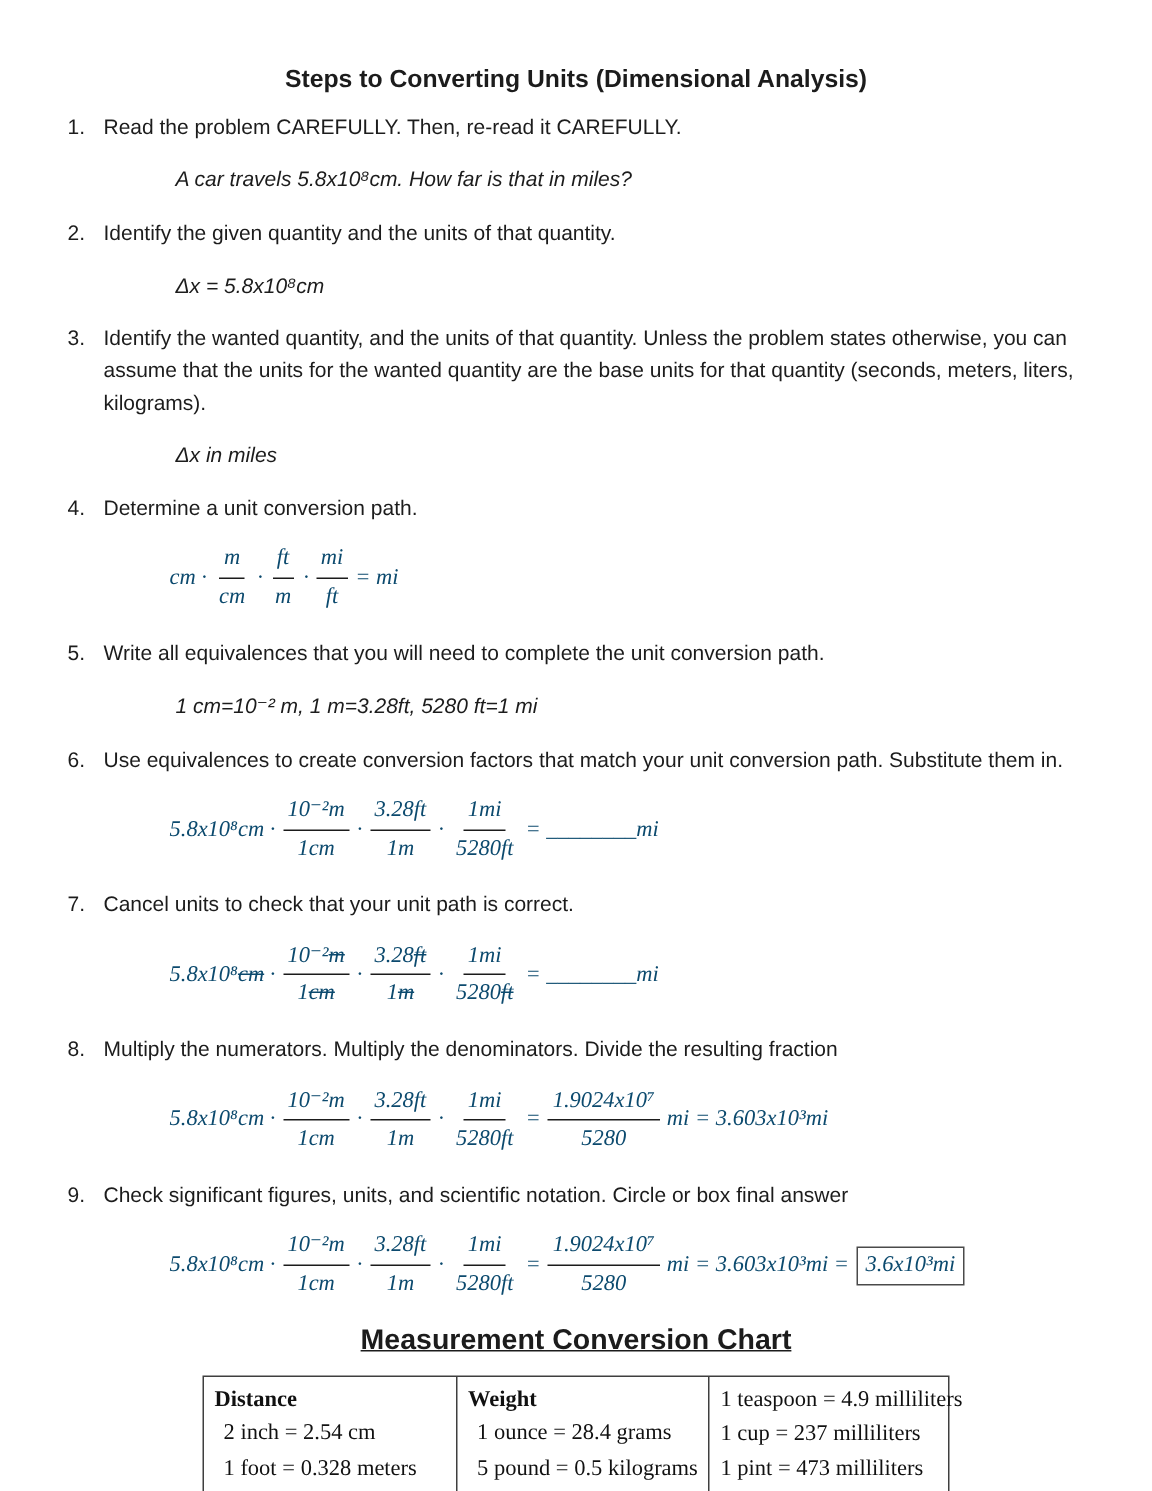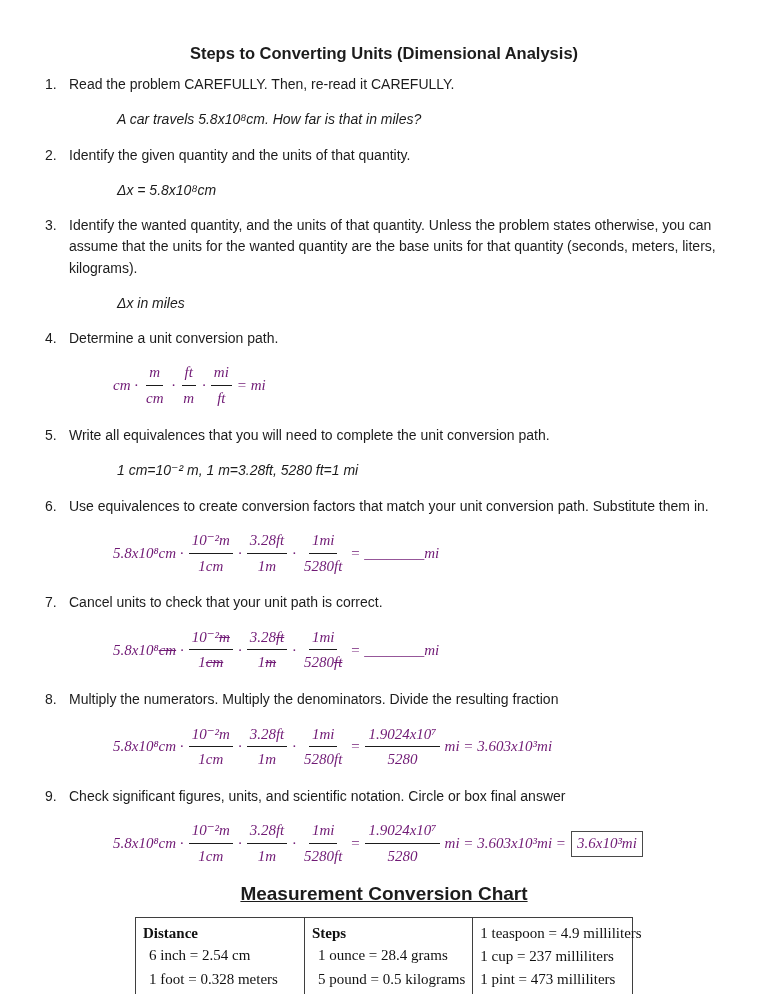--- a/index.html
+++ b/index.html
@@ -19,21 +19,21 @@
   .step { display:flex; margin-bottom:13px; font-size:14px; line-height:1.52; }
   .step-num { width:24px; flex:0 0 24px; }
   .step-body { flex:1; }
   .step-text { }
   .example {
     font-style:italic; margin:14px 0 1px 48px; font-size:14px;
   }
   .equation {
     margin:12px 0 2px 44px;
     font-family:"Liberation Serif","DejaVu Serif",serif;
-    font-style:italic; font-size:15px; color:#701a75;
+    font-style:italic; font-size:15px; color:#0c4a6e;
     display:flex; align-items:center; flex-wrap:wrap;
   }
   .equation > * { margin-right:5px; }
   .frac { display:inline-flex; flex-direction:column; align-items:center; text-align:center; }
   .frac .num { display:block; padding:0 3px 1px 3px; border-bottom:1.4px solid #1b1b1b; white-space:nowrap; }
   .frac .den { display:block; padding:1px 3px 0 3px; white-space:nowrap; }
   .eqtext { white-space:pre; }
   .strike { text-decoration:line-through; }
   .boxed { border:1.3px solid #4a4a4a; padding:0 5px 1px 5px; white-space:nowrap; }
 
@@ -226,37 +226,37 @@
         </div>
       </div>
     </div>
 
   <div class="chart-title">Measurement Conversion Chart</div>
 
   <div class="conv-table" id="conv-table">
       <div class="tcol tcol-0">
         <div class="thead">Distance</div>
         <div class="trow">
-          <span class="tlabel">6 inch</span>
+          <span class="tlabel">2 inch</span>
           <span class="teq">=</span>
           <span class="tvalue">2.54 cm</span>
         </div>
         <div class="trow">
           <span class="tlabel">1 foot</span>
           <span class="teq">=</span>
           <span class="tvalue">0.328 meters</span>
         </div>
         <div class="trow">
           <span class="tlabel">1 yard</span>
           <span class="teq">=</span>
           <span class="tvalue">0.984 meters</span>
         </div>
       </div>
       <div class="tcol tcol-1">
-        <div class="thead">Steps</div>
+        <div class="thead">Weight</div>
         <div class="trow">
           <span class="tlabel">1 ounce</span>
           <span class="teq">=</span>
           <span class="tvalue">28.4 grams</span>
         </div>
         <div class="trow">
           <span class="tlabel">5 pound</span>
           <span class="teq">=</span>
           <span class="tvalue">0.5 kilograms</span>
         </div>

